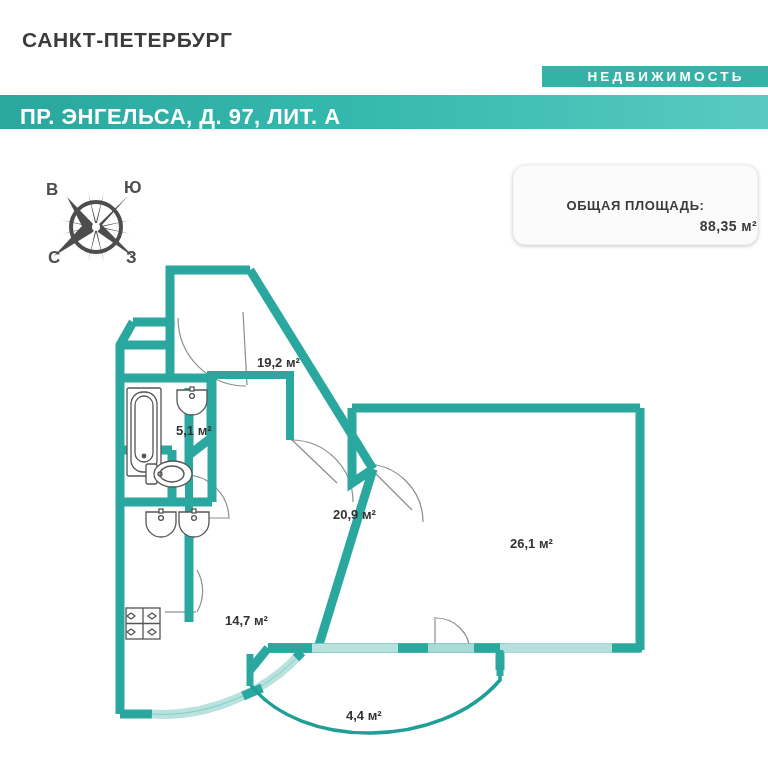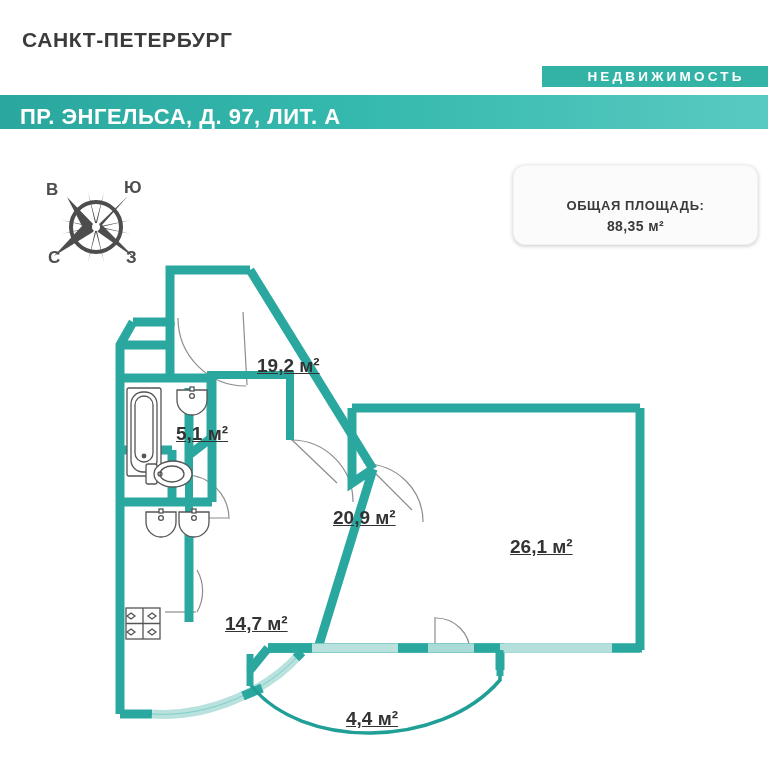--- a/index.html
+++ b/index.html
@@ -74,28 +74,27 @@
     background:#fbfbfb;border-radius:12px;
     box-shadow:0 1px 4px rgba(0,0,0,0.22);
     border:1px solid #f2f2f2;
   }
   .info-line{
     position:absolute;left:0;width:243px;text-align:center;
     color:#3a3a3a;font-weight:bold;
   }
   #info-l1{top:14px;font-size:13px;letter-spacing:0.6px;}
   #info-l2{top:32px;font-size:13px;letter-spacing:0.6px;}
-  #info-l3{top:52px;font-size:14px;letter-spacing:0.4px;}
+  #info-l3{top:52px;font-size:14px;letter-spacing:0.4px;text-align:right;}
 
   
   #plan{position:absolute;left:0;top:250px;width:768px;height:518px;}
   .room-label{
-    position:absolute;font-size:19px;font-weight:bold;color:#333333;
+    position:absolute;font-size:13px;font-weight:bold;color:#333333;
     white-space:nowrap;
-    text-decoration:underline;
   }
 </style>
 </head>
 <body>
 
 <div id="header-area">
 
   <div id="city-title">САНКТ-ПЕТЕРБУРГ</div>
 
   <div id="logo-block">

